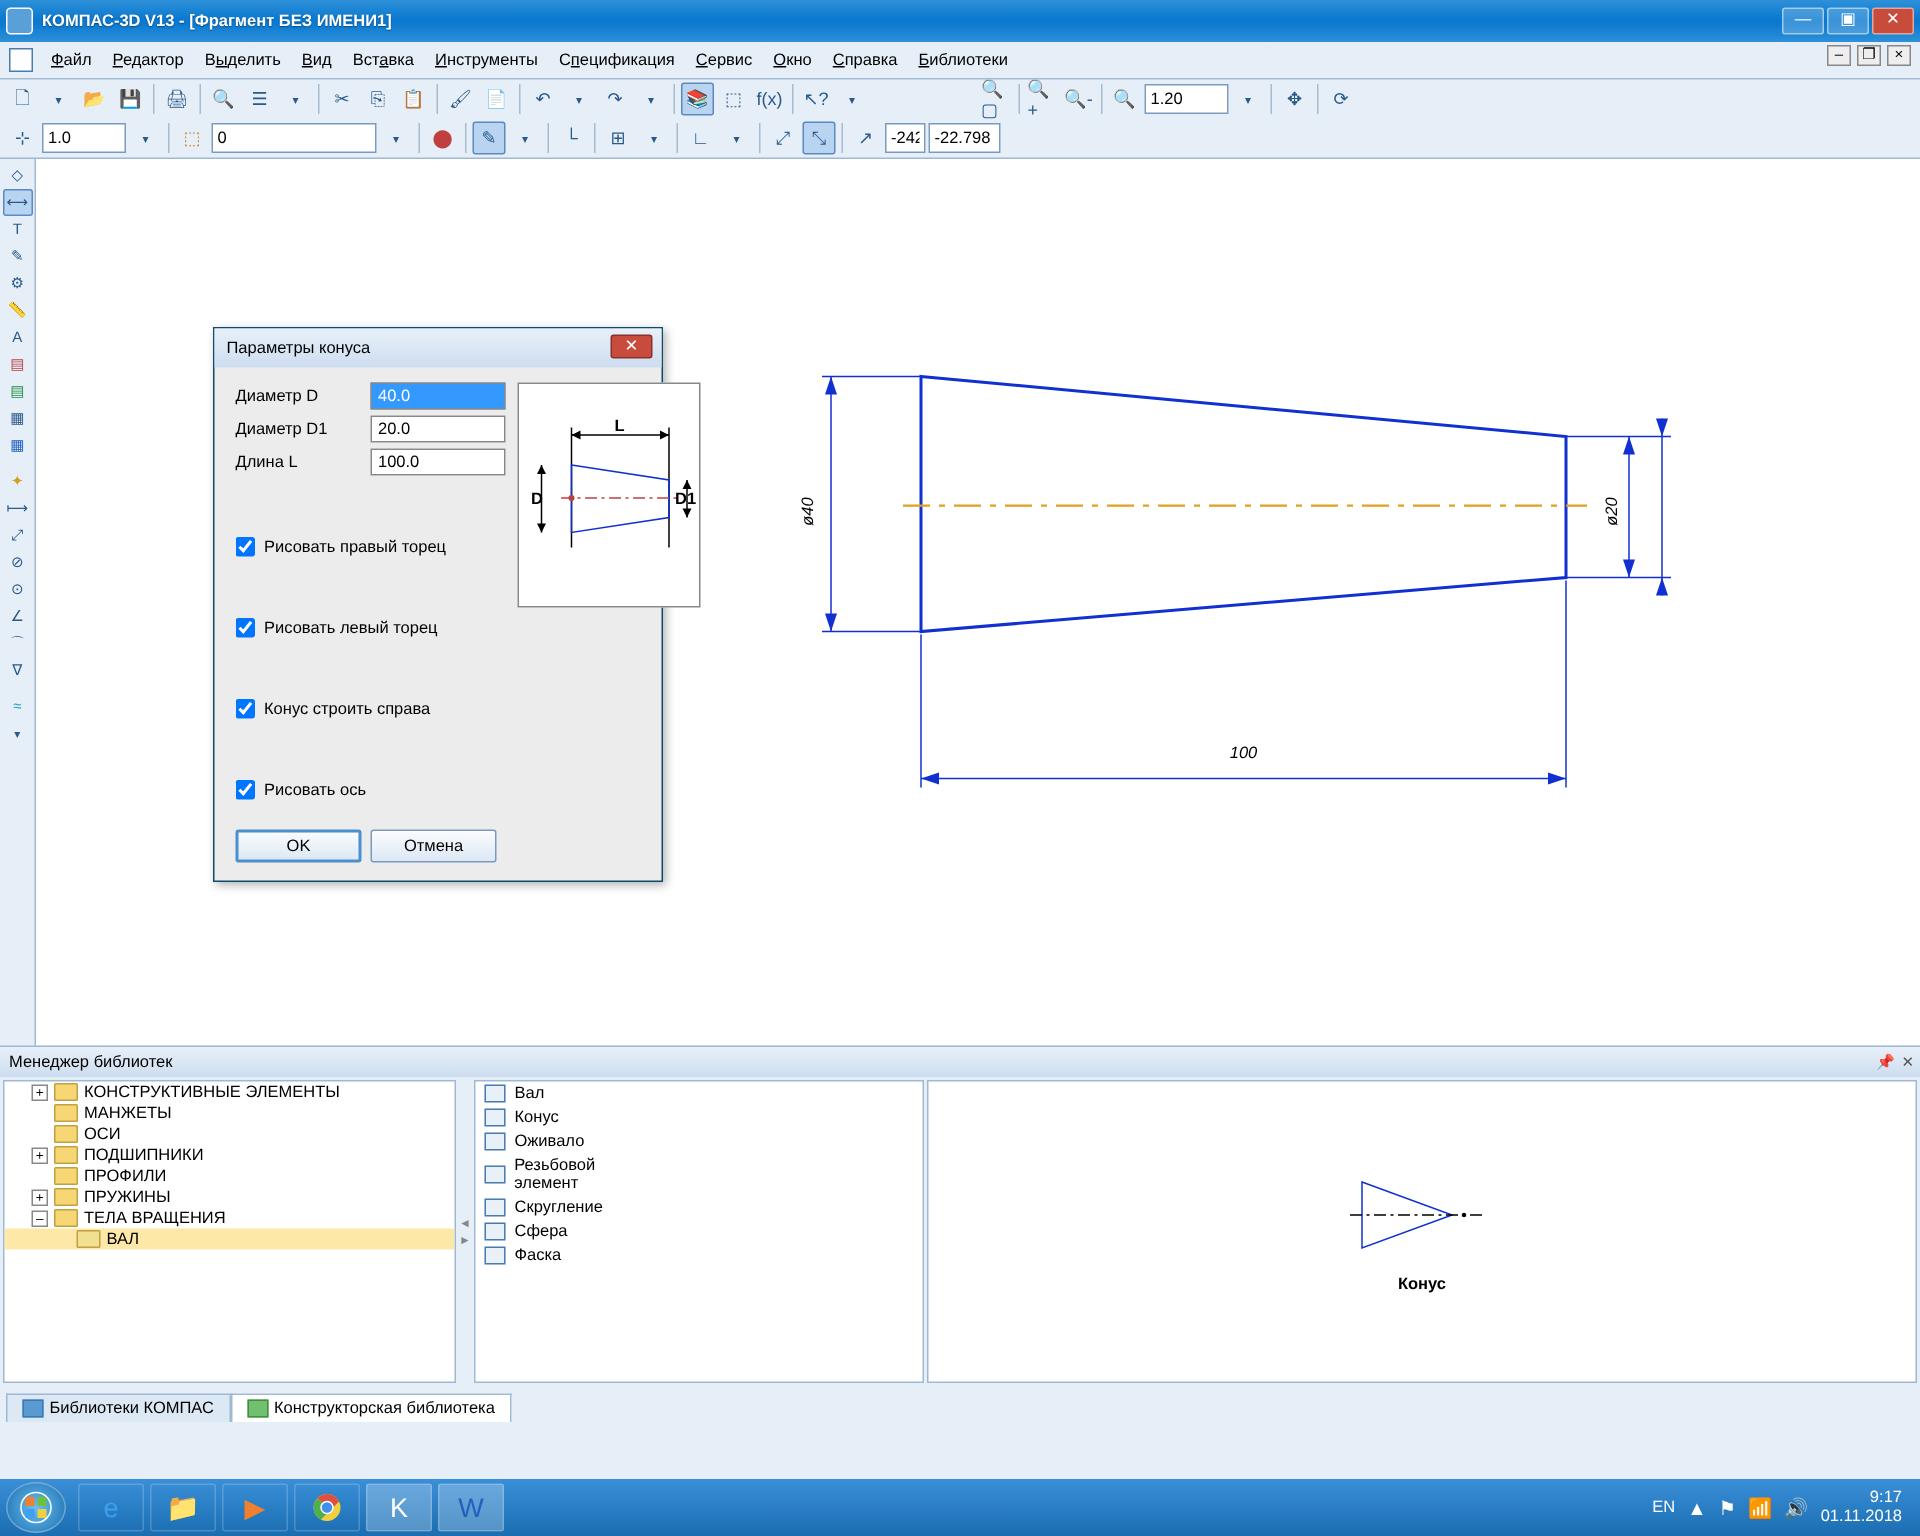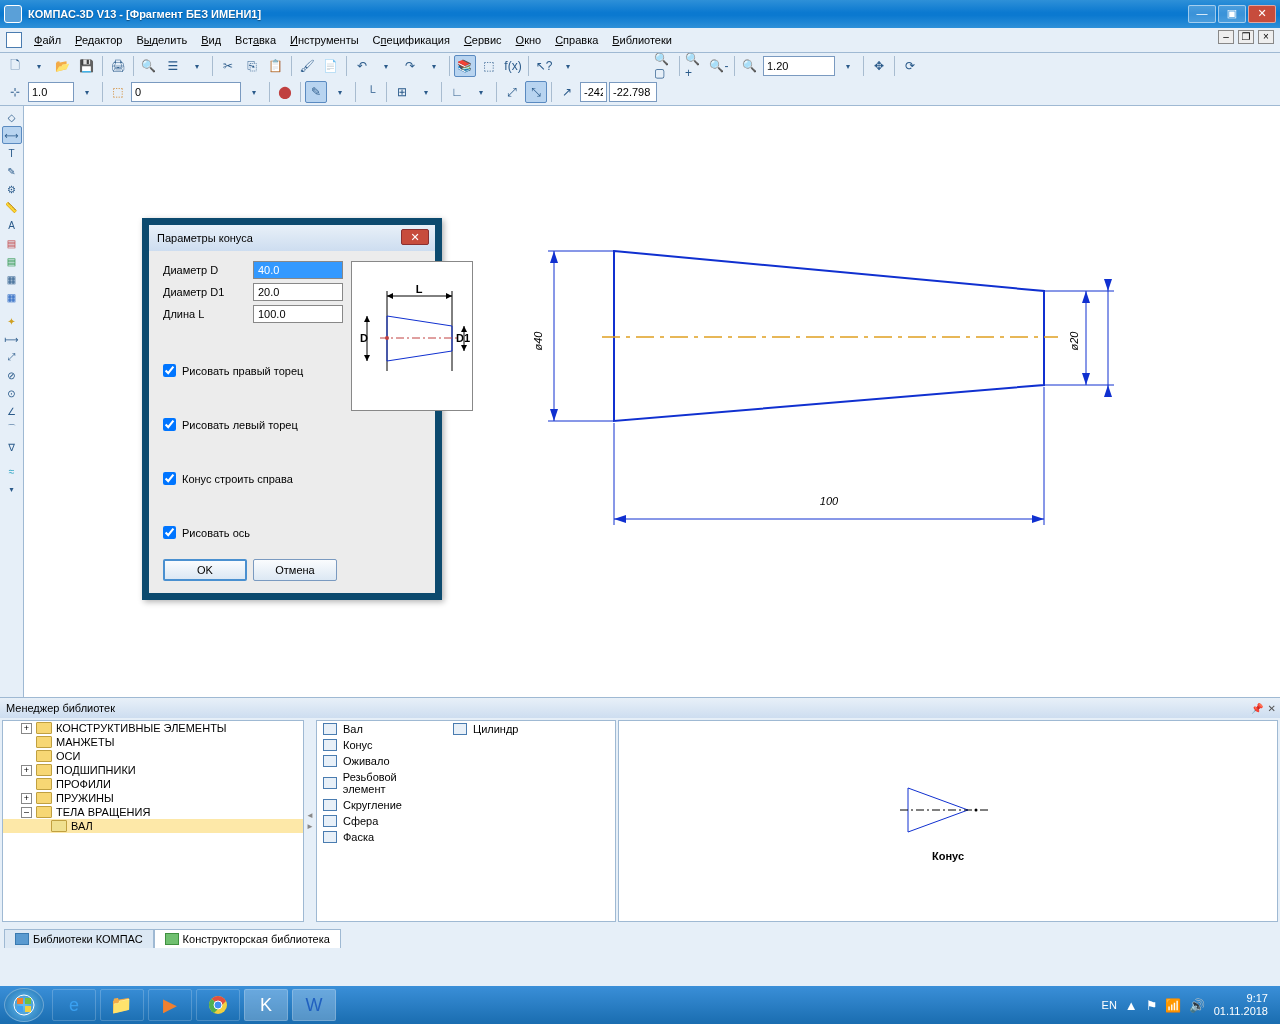--- a/index.html
+++ b/index.html
@@ -32,21 +32,21 @@
 
 
 .vtoolbar { position:absolute; left:0; top:106px; width:24px; bottom:288px; background:#e6eff8; border-right:1px solid #9fb9d3; display:flex; flex-direction:column; align-items:center; padding-top:2px; gap:0px;}
 .vtoolbar .tbtn{ width:20px; height:18px; font-size:10px;}
 
 
 .canvas { position:absolute; left:24px; top:106px; right:0; bottom:288px; background:#fff; overflow:hidden;}
 .canvas svg { width:100%; height:100%; }
 
 
-.dialog { position:absolute; left:142px; top:218px; width:300px; background:#ececec; border:7px solid #0c4a6e; box-shadow:2px 2px 6px rgba(0,0,0,.3);}
+.dialog { position:absolute; left:142px; top:218px; width:300px; background:#ececec; border:1px solid #0c4a6e; box-shadow:2px 2px 6px rgba(0,0,0,.3);}
 .dialog .dtitle { height:26px; background:linear-gradient(#e8f0f8,#cdddf0); display:flex; align-items:center; padding:0 8px; font-size:11px; position:relative;}
 .dialog .dclose { position:absolute; right:6px; top:4px; width:28px; height:16px; background:#c74c3c; color:#fff; text-align:center; line-height:14px; border:1px solid #8a3030; border-radius:2px; cursor:pointer;}
 .dialog .dbody { padding:10px 14px; display:flex; gap:8px;}
 .dialog .fields { flex:1;}
 .dialog .frow { display:flex; align-items:center; margin-bottom:4px;}
 .dialog .flabel{ width:90px;}
 .dialog .finput{ width:90px; height:18px; border:1px solid #888; padding:0 4px; font-size:11px;}
 .dialog .finput.sel{ background:#3399ff; color:#fff;}
 .dialog .checks { margin-top:6px;}
 .dialog .checks label{ display:flex; align-items:center; gap:6px; margin-bottom:4px; cursor:pointer;margin-top:41px;}
@@ -158,30 +158,30 @@
     <div class="tsep"></div>
     <div class="tbtn">↖?</div>
     <div class="tbtn tdrop"></div>
     <div style="width:70px"></div>
     <div class="tbtn">🔍▢</div>
     <div class="tsep"></div>
     <div class="tbtn">🔍+</div>
     <div class="tbtn">🔍-</div>
     <div class="tsep"></div>
     <div class="tbtn">🔍</div>
-    <input class="tinput" style="width: 72px;" value="1.20">
+    <input class="tinput" style="width: 56px;" value="1.20">
     <div class="tbtn tdrop"></div>
     <div class="tsep"></div>
     <div class="tbtn">✥</div>
     <div class="tsep"></div>
     <div class="tbtn">⟳</div>
   </div>
   <div class="toolbar">
     <div class="tbtn">⊹</div>
-    <input class="tinput" style="width: 46px;" value="1.0">
+    <input class="tinput" style="width: 56px;" value="1.0">
     <div class="tbtn tdrop"></div>
     <div class="tsep"></div>
     <div class="tbtn" style="color:#d08020">⬚</div>
     <input class="tinput" style="width: 110px;" value="0">
     <div class="tbtn tdrop"></div>
     <div class="tsep"></div>
     <div class="tbtn" style="color:#c04040">⬤</div>
     <div class="tsep"></div>
     <div class="tbtn active">✎</div>
     <div class="tbtn tdrop"></div>
@@ -408,26 +408,20 @@
             </div>
           <div class="listitem">
               <span class="licon"></span>
               <span>Сфера</span>
             </div>
           <div class="listitem">
               <span class="licon"></span>
               <span>Фаска</span>
             </div>
         </div>
-        <div class="listcol">
-          <div class="listitem">
-              <span class="licon"></span>
-              <span>Цилиндр</span>
-            </div>
-        </div>
       </div>
     </div>
     <div class="libpanel prev">
       <svg width="100" height="60" viewBox="0 0 100 60">
         <polygon points="10,8 70,30 10,52" fill="none" stroke="#1030d0"></polygon>
         <line x1="2" y1="30" x2="90" y2="30" stroke="#000" stroke-dasharray="8 3 2 3"></line>
         <circle cx="78" cy="30" r="1.5" fill="#000"></circle>
       </svg>
       <div style="font-weight:bold; margin-top:10px;">Конус</div>
     </div>

